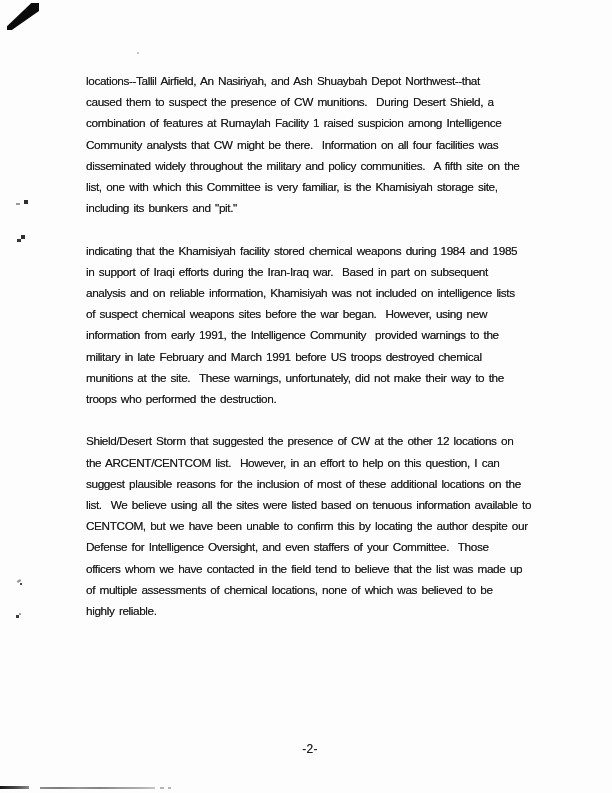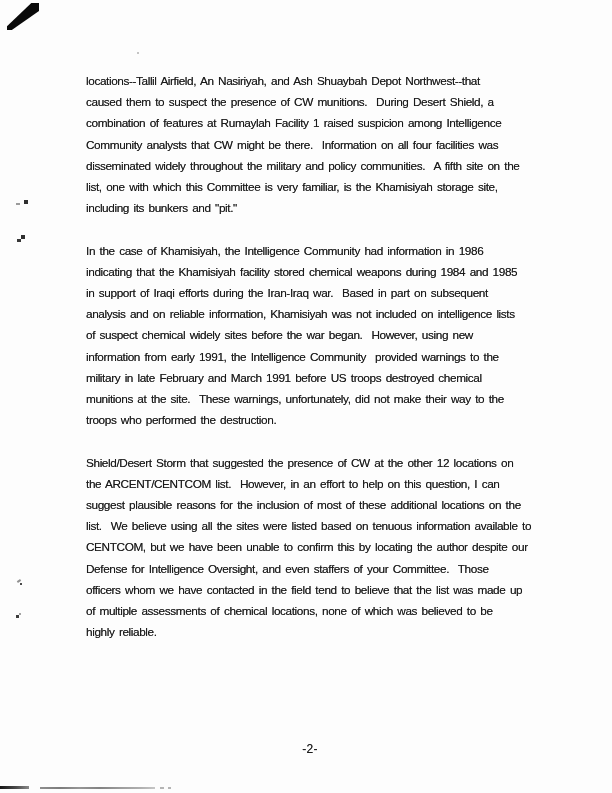--- a/index.html
+++ b/index.html
@@ -120,25 +120,24 @@
       <div class="para">
         <div class="line">locations--Tallil Airfield, An Nasiriyah, and Ash Shuaybah Depot Northwest--that</div>
         <div class="line">caused them to suspect the presence of CW munitions.  During Desert Shield, a</div>
         <div class="line">combination of features at Rumaylah Facility 1 raised suspicion among Intelligence</div>
         <div class="line">Community analysts that CW might be there.  Information on all four facilities was</div>
         <div class="line">disseminated widely throughout the military and policy communities.  A fifth site on the</div>
         <div class="line">list, one with which this Committee is very familiar, is the Khamisiyah storage site,</div>
         <div class="line">including its bunkers and "pit."</div>
       </div>
       <div class="para">
-        <div class="line">In the case of Khamisiyah, the Intelligence Community had information in 1986</div>
         <div class="line">indicating that the Khamisiyah facility stored chemical weapons during 1984 and 1985</div>
         <div class="line">in support of Iraqi efforts during the Iran-Iraq war.  Based in part on subsequent</div>
         <div class="line">analysis and on reliable information, Khamisiyah was not included on intelligence lists</div>
-        <div class="line">of suspect chemical widely sites before the war began.  However, using new</div>
+        <div class="line">of suspect chemical weapons sites before the war began.  However, using new</div>
         <div class="line">information from early 1991, the Intelligence Community  provided warnings to the</div>
         <div class="line">military in late February and March 1991 before US troops destroyed chemical</div>
         <div class="line">munitions at the site.  These warnings, unfortunately, did not make their way to the</div>
         <div class="line">troops who performed the destruction.</div>
       </div>
       <div class="para">
         <div class="line">Shield/Desert Storm that suggested the presence of CW at the other 12 locations on</div>
         <div class="line">the ARCENT/CENTCOM list.  However, in an effort to help on this question, I can</div>
         <div class="line">suggest plausible reasons for the inclusion of most of these additional locations on the</div>
         <div class="line">list.  We believe using all the sites were listed based on tenuous information available to</div>

